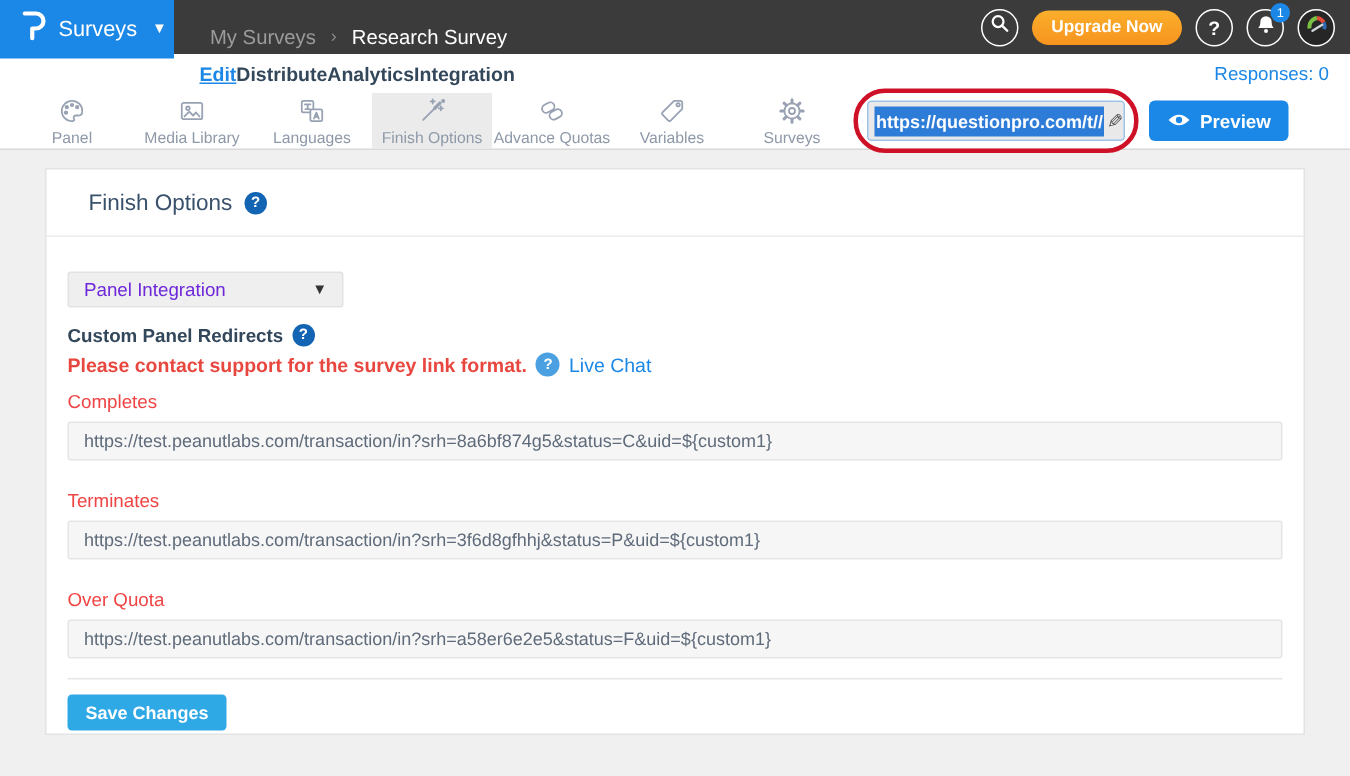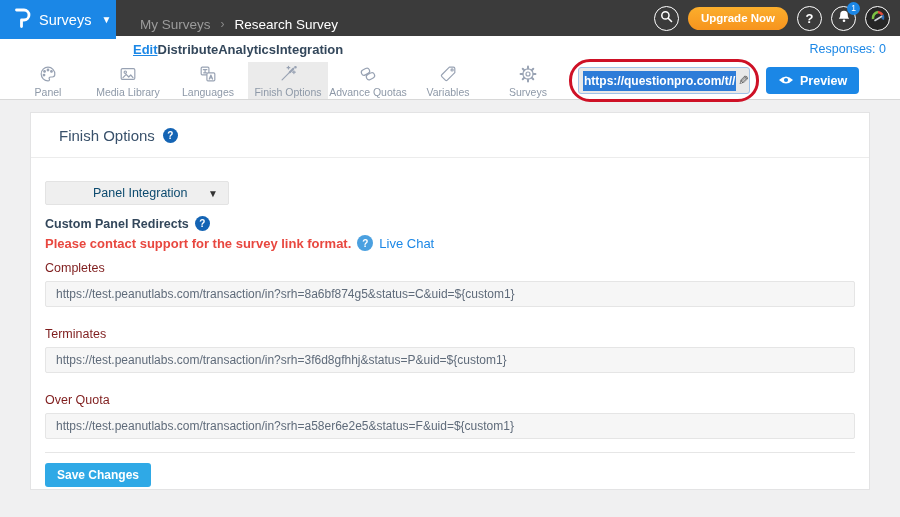--- a/index.html
+++ b/index.html
@@ -54,28 +54,28 @@
   .main { padding:12px 30px 0; }
   .card { background:#fff; border:1px solid #E3E3E4; height:378px; }
   .card-head { height:45px; display:flex; align-items:center; gap:8px; padding:0 28px; border-bottom:1px solid #ECECEC; }
   .card-title { font-size:15px; color:#39516B; }
   .qhelp { width:15px; height:15px; border-radius:50%; background:#1464B4; color:#fff; font-size:10px; font-weight:bold;
            display:inline-flex; align-items:center; justify-content:center; cursor:pointer; flex:0 0 auto; }
   .qhelp.light { background:#4AA0E0; width:16px; height:16px; }
   .card-body { padding:0 14px; }
   .dropdown { margin-top:23px; width:184px; height:24px; background:#EFEFEF; border:1px solid #E3E3E3; border-radius:2px;
               display:flex; align-items:center; justify-content:space-between; padding:0 10px; cursor:pointer; }
-  .dropdown .val { font-size:12.5px; color:#0c4a6e;margin-left:37px; }
+  .dropdown .val { font-size:12.5px; color:#6d28d9; }
   .dropdown .dcaret { font-size:10px; color:#333; }
   .sec-head { margin-top:11px; display:flex; align-items:center; gap:6px; }
   .sec-head .t { font-size:12.5px; font-weight:bold; color:#33475B; }
   .notice-row { margin-top:4px; display:flex; align-items:center; gap:6px; }
   .notice { font-size:13px; font-weight:bold; color:#E8473F; }
   .livechat { font-size:13px; color:#1B87E6; cursor:pointer; }
-  .fgroup .flabel { margin-top:10px; font-size:12.5px; color:#7f1d1d; }
+  .fgroup .flabel { margin-top:10px; font-size:12.5px; color:#ef4444; }
   .fgroup.gap .flabel { margin-top:20px; }
   .fgroup input { margin-top:6px; width:100%; height:26px; background:#F6F6F6; border:1px solid #E5E5E5; border-radius:2px;
                   font-family:"Liberation Sans",sans-serif; font-size:12px; color:#5F6B7A; padding:0 10px; }
   .divider { margin-top:13px; border-top:1px solid #E6E6E6; }
   .save-btn { margin-top:10px; height:24px; padding:0 12px; background:#2FA9E6; border:none; border-radius:3px;
               color:#fff; font-size:12px; font-weight:bold; font-family:"Liberation Sans",sans-serif; cursor:pointer; }
 
   .ticon { stroke:#98A2B3; fill:none; stroke-width:1.3; stroke-linecap:round; stroke-linejoin:round; }
 </style>
 </head>

